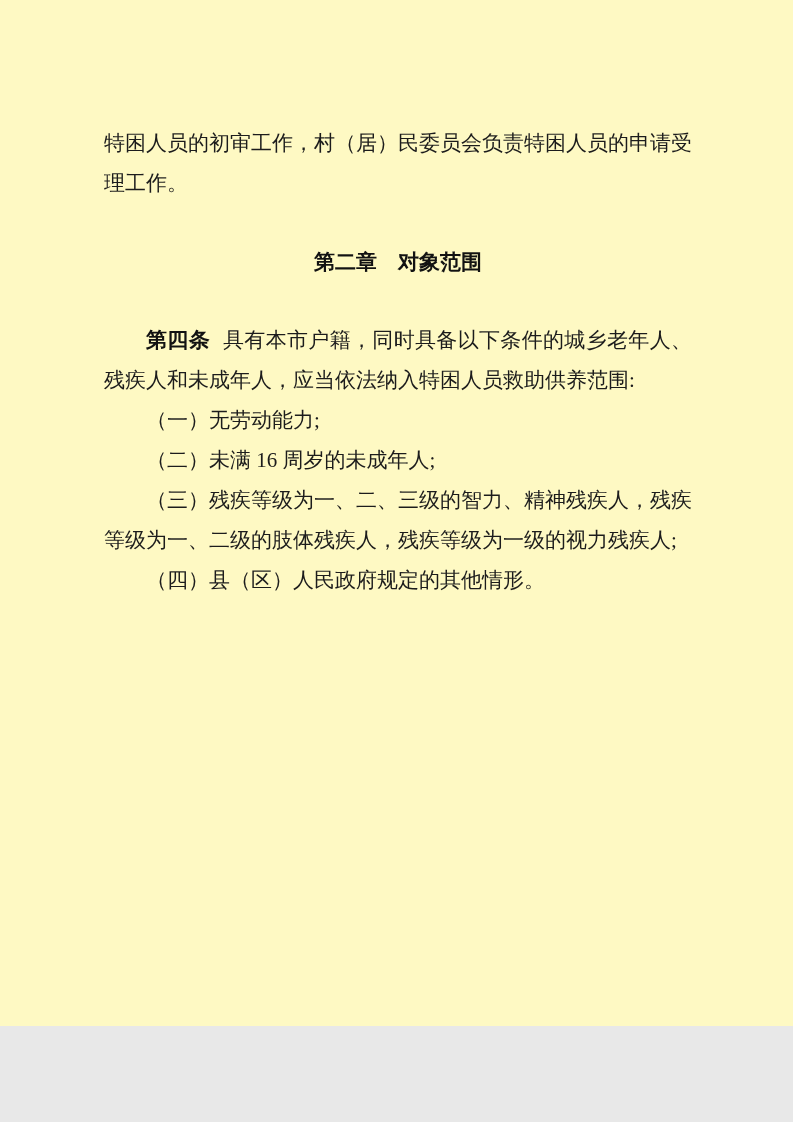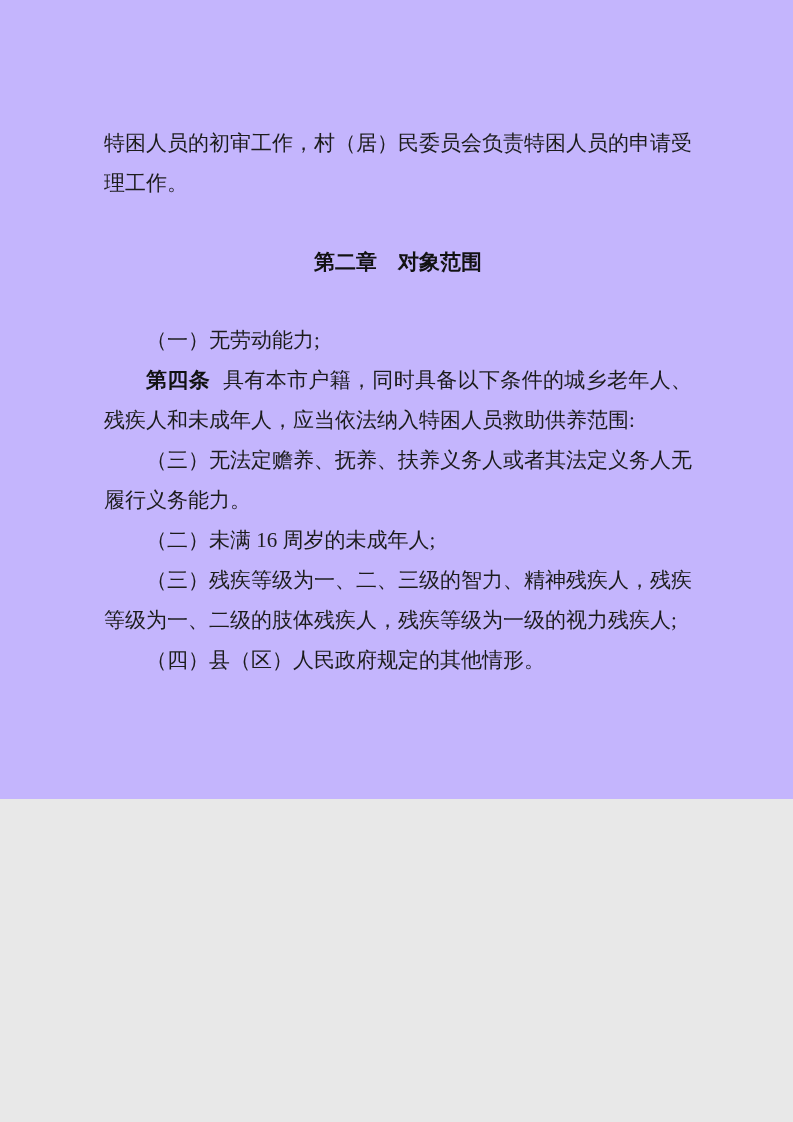--- a/index.html
+++ b/index.html
@@ -1,21 +1,21 @@
 <!DOCTYPE html>
 <html lang="zh"><head>
 <meta charset="utf-8">
 <style>
   html, body { margin: 0; padding: 0; background: #e8e8e8; }
   .page {
     position: relative;
     width: 793px;
-    height: 799px;
+    height: 1026px;
     margin: 0 auto;
-    background: #c4b5fd;
+    background: #fef9c3;
     overflow: hidden;
     font-family: "Liberation Serif", "DejaVu Serif", serif;
     color: #1c1c1c;
   }
   .content {
     position: absolute;
     left: 104px;
     top: 123px;
     width: 588px;
   }
@@ -57,24 +57,23 @@
 </head>
 <body>
 
 <div class="page">
   <div class="content">
 
     <p class="para">特困人员的初审工作，村（居）民委员会负责特困人员的申请受理工作。</p>
 
     <p class="para chapter-heading">第二章　对象范围</p>
 
+    <p class="para indent"><span class="article-label">第四条</span><span>具有本市户籍，同时具备以下条件的城乡老年人、残疾人和未成年人，应当依法纳入特困人员救助供养范围:</span></p>
+
     <p class="para indent">（一）无劳动能力;</p>
-
-    <p class="para indent"><span class="article-label">第四条</span><span>具有本市户籍，同时具备以下条件的城乡老年人、残疾人和未成年人，应当依法纳入特困人员救助供养范围:</span></p>
-    <p class="para indent">（三）无法定赡养、抚养、扶养义务人或者其法定义务人无履行义务能力。</p>
 
 
     <p class="para indent">（二）未满 16 周岁的未成年人;</p>
     <p class="para indent">（三）残疾等级为一、二、三级的智力、精神残疾人，残疾等级为一、二级的肢体残疾人，残疾等级为一级的视力残疾人;</p>
     <p class="para indent">（四）县（区）人民政府规定的其他情形。</p>
 
 
 
   </div>
 

